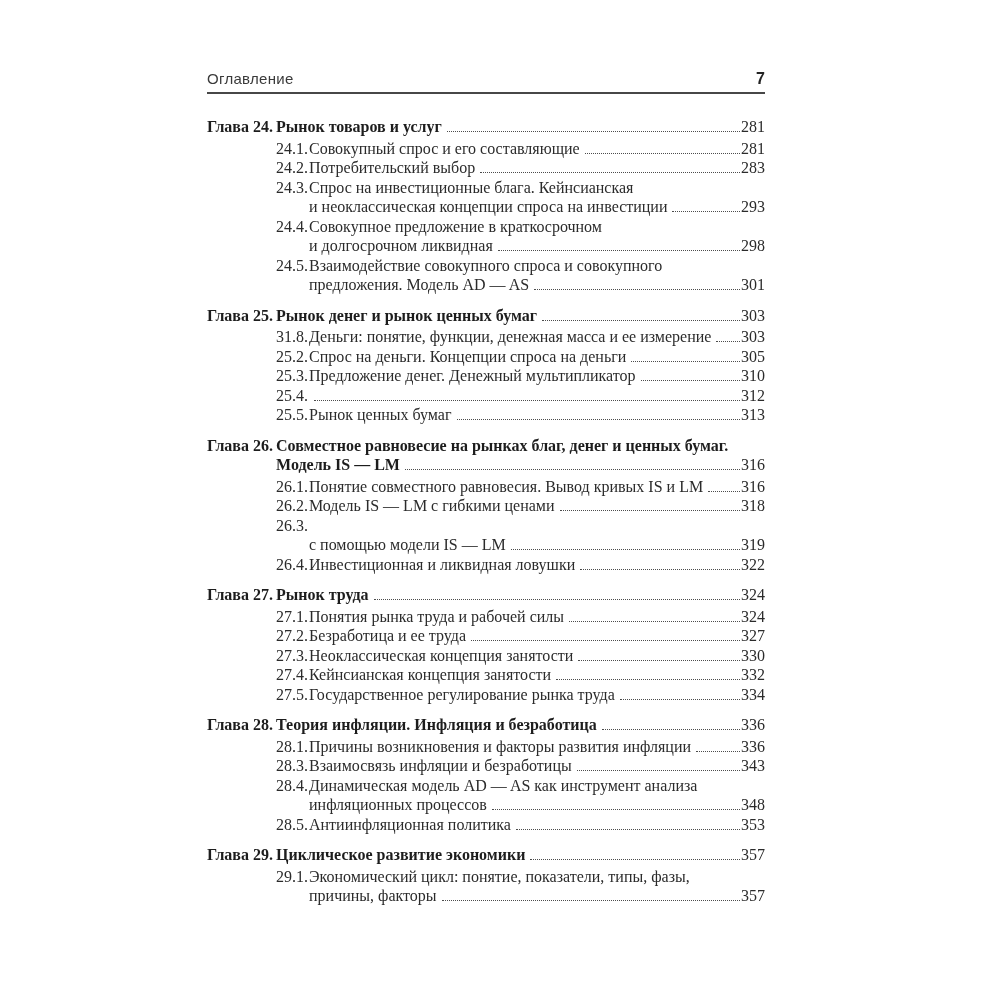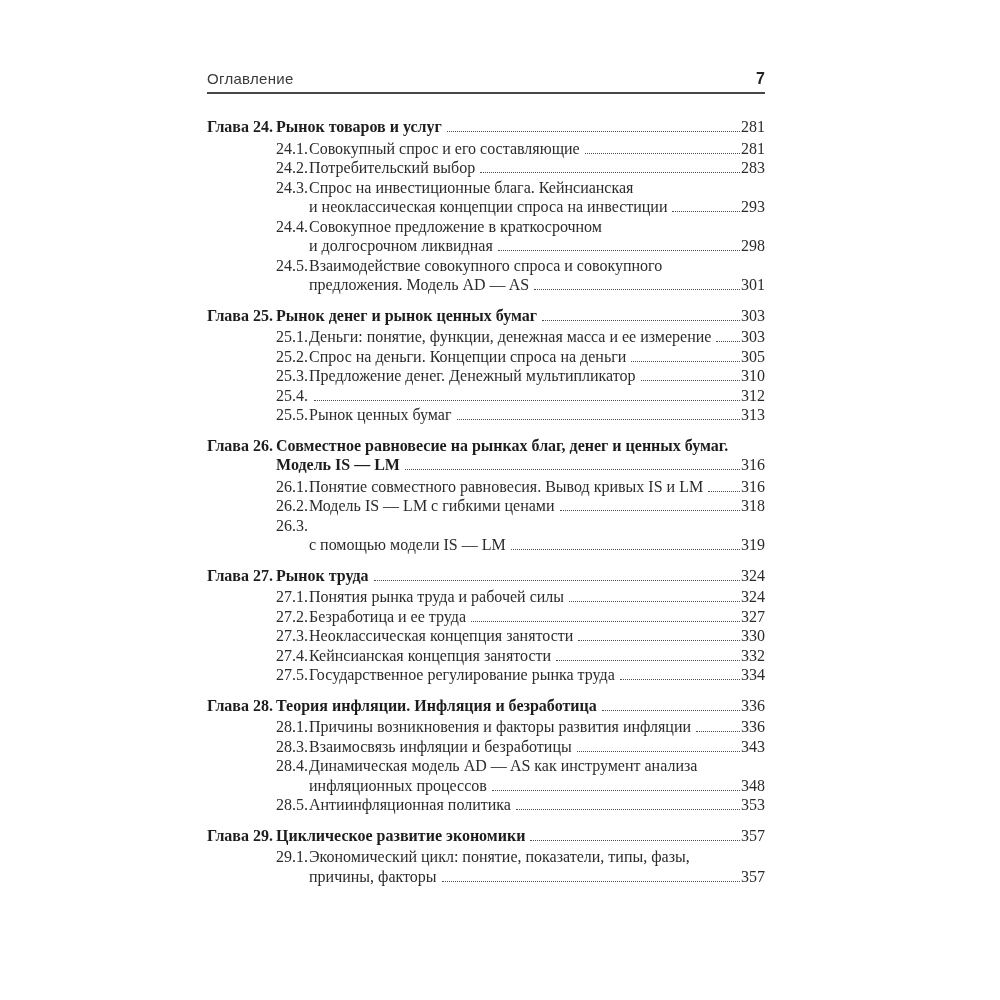--- a/index.html
+++ b/index.html
@@ -147,21 +147,21 @@
         <div class="ch-head">
           <div class="line">
             <span class="ch-label">Глава 25.</span>
             <span class="text bold">Рынок денег и рынок ценных бумаг</span>
             <span class="leader"></span>
             <span class="pg">303</span>
           </div>
         </div>
         <div class="section">
           <div class="line sec-first">
-            <span class="num">25.1.</span>
+            <span class="num">31.8.</span>
             <span class="text">Деньги: понятие, функции, денежная масса и ее измерение</span>
             <span class="leader"></span>
             <span class="pg">303</span>
           </div>
         </div>
         <div class="section">
           <div class="line sec-first">
             <span class="num">25.2.</span>
             <span class="text">Спрос на деньги. Концепции спроса на деньги</span>
             <span class="leader"></span>
@@ -221,20 +221,28 @@
           </div>
         </div>
         <div class="section">
           <div class="line sec-first">
             <span class="num">26.3.</span>
           </div>
           <div class="line sec-cont">
             <span class="text">с помощью модели IS — LM</span>
             <span class="leader"></span>
             <span class="pg">319</span>
+          </div>
+        </div>
+        <div class="section">
+          <div class="line sec-first">
+            <span class="num">26.4.</span>
+            <span class="text">Инвестиционная и ликвидная ловушки</span>
+            <span class="leader"></span>
+            <span class="pg">322</span>
           </div>
         </div>
       </section>
       <section class="chapter">
         <div class="ch-head">
           <div class="line">
             <span class="ch-label">Глава 27.</span>
             <span class="text bold">Рынок труда</span>
             <span class="leader"></span>
             <span class="pg">324</span>

